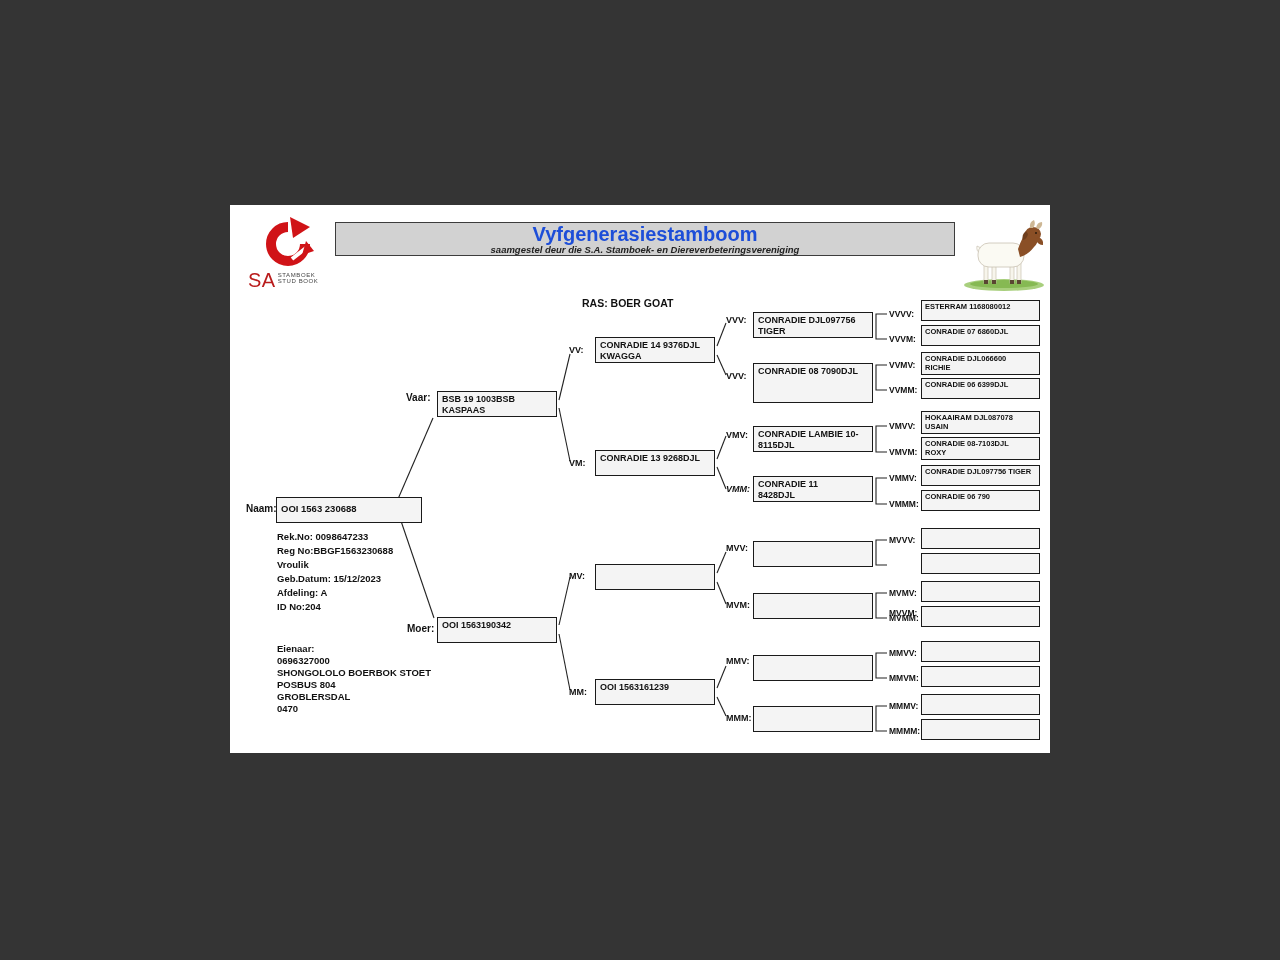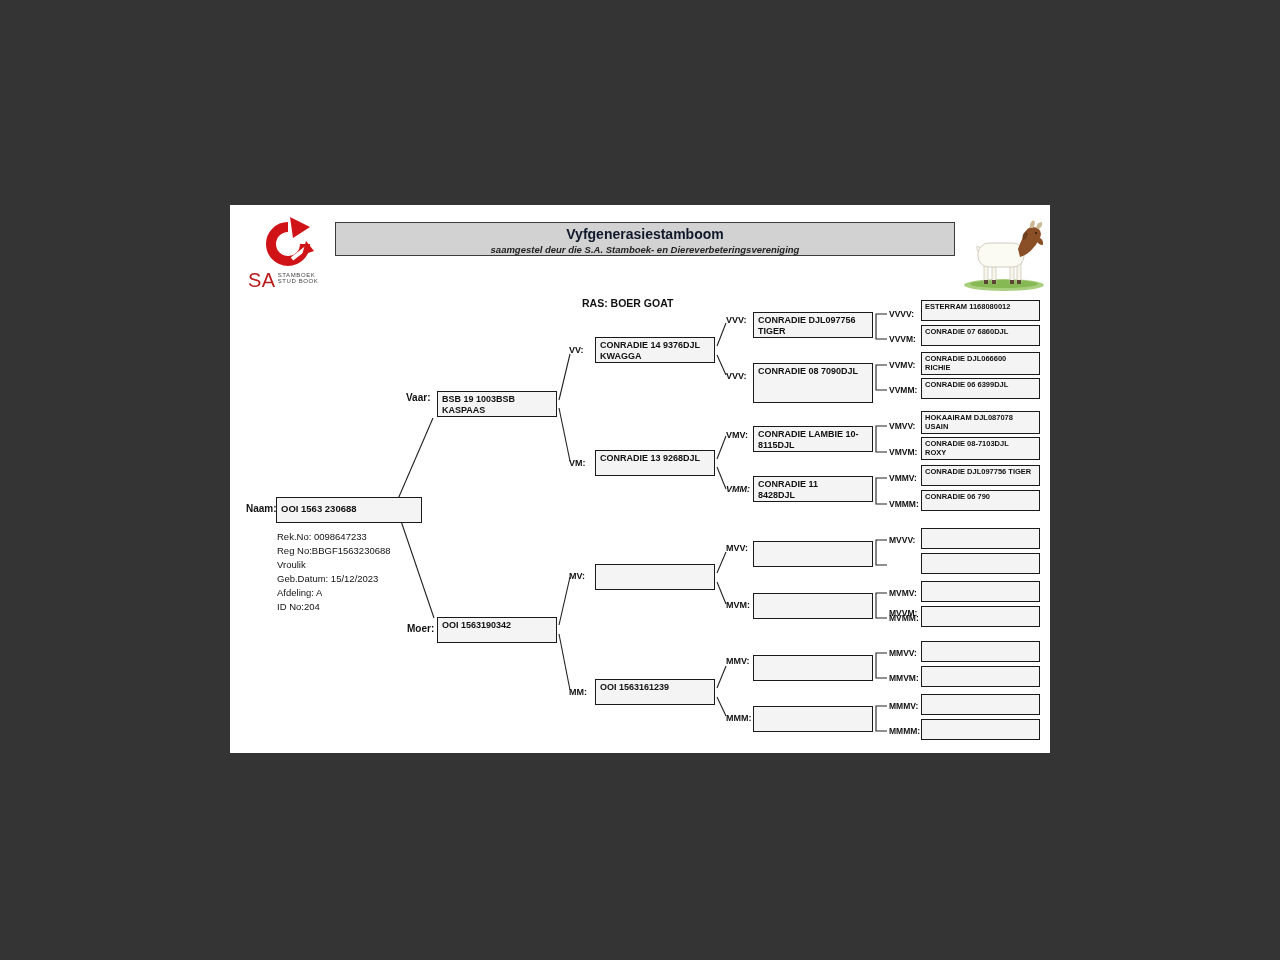--- a/index.html
+++ b/index.html
@@ -3,21 +3,21 @@
 <meta charset="utf-8">
 <style>
   * { margin:0; padding:0; box-sizing:border-box; }
   html,body { width:1280px; height:960px; background:#343434; overflow:hidden;
               font-family:"Liberation Sans","DejaVu Sans",sans-serif; }
   .viewer { position:absolute; left:0; top:0; width:1280px; height:960px; background:#343434; }
   .page { position:absolute; left:230px; top:205px; width:820px; height:548px; background:#ffffff; }
 
   .titlebar { position:absolute; left:105px; top:17px; width:620px; height:34px;
               background:#d2d2d2; border:1px solid #3c3c3c; text-align:center; }
-  .title { font-size:14px; font-weight:bold; color:#0f172a; line-height:22px; }
+  .title { font-size:20px; font-weight:bold; color:#1d4ed8; line-height:22px; }
   .subtitle { font-size:9.5px; font-style:italic; font-weight:bold; color:#222; line-height:10px; }
 
   .logo { position:absolute; left:14px; top:12px; width:88px; height:78px; }
   .logo-text { position:absolute; left:4px; top:52px; width:84px; white-space:nowrap; }
   .logo-sa { font-family:Liberation Sans, sans-serif; font-size:20px; color:#b91c1c; letter-spacing:0.5px; }
   .logo-words { display:inline-block; vertical-align:4px; margin-left:2px; font-size:6px; color:#444; line-height:6.5px; letter-spacing:0.6px; }
 
   .goat { position:absolute; left:730px; top:14px; width:88px; height:74px; }
 
   .ras { position:absolute; left:352px; top:92px; font-size:10.5px; font-weight:bold; color:#111; }
@@ -25,21 +25,21 @@
   .lbl { position:absolute; font-weight:bold; color:#111; font-size:9px; line-height:10px; white-space:nowrap; }
   .lbl-big { font-size:10px; }
   .lbl-sm { font-size:8.5px; }
 
   .node { position:absolute; background:#f4f4f4; border:1px solid #1a1a1a; color:#111;
           font-weight:bold; font-size:9px; line-height:10.5px; padding:2px 4px;
           white-space:pre-line; overflow:hidden; }
   .node-sm { font-size:7.5px; line-height:8.5px; padding:2px 3px; }
   .node-naam { padding-top:6px; font-size:9.5px; }
 
-  .details { position:absolute; left:47px; top:325px; font-size:9.5px; font-weight:normal;
+  .details { position:absolute; left:47px; top:325px; font-size:9.5px; font-weight:bold;
              color:#111; line-height:14px; white-space:nowrap; }
   .owner { position:absolute; left:47px; top:438px; font-size:9.5px; font-weight:bold;
            color:#111; line-height:12px; white-space:nowrap; }
 
   svg.connectors { position:absolute; left:0; top:0; width:820px; height:548px; pointer-events:none; }
 </style>
 </head>
 <body>
 
 <div class="viewer">
@@ -120,20 +120,28 @@
 
     <div class="details">
       <div>Rek.No: 0098647233</div>
       <div>Reg No:BBGF1563230688</div>
       <div>Vroulik</div>
       <div>Geb.Datum: 15/12/2023</div>
       <div>Afdeling: A</div>
       <div>ID No:204</div>
     </div>
 
+    <div class="owner">
+      <div>Eienaar:</div>
+      <div>0696327000</div>
+      <div>SHONGOLOLO BOERBOK STOET</div>
+      <div>POSBUS 804</div>
+      <div>GROBLERSDAL</div>
+      <div>0470</div>
+    </div>
 
     <div class="lbl lbl-big" style="left:176px; top:188px;">Vaar:</div>
     <div class="node" style="left:207px; top:186px; width:120px; height:26px;">BSB 19 1003BSB
 KASPAAS</div>
     <div class="lbl lbl-big" style="left:177px; top:419px;">Moer:</div>
     <div class="node" style="left:207px; top:412px; width:120px; height:26px;">OOI 1563190342</div>
 
     <div class="lbl" style="left:339px; top:140px;">VV:</div>
     <div class="node" style="left:365px; top:132px; width:120px; height:26px;">CONRADIE 14 9376DJL
 KWAGGA</div>

